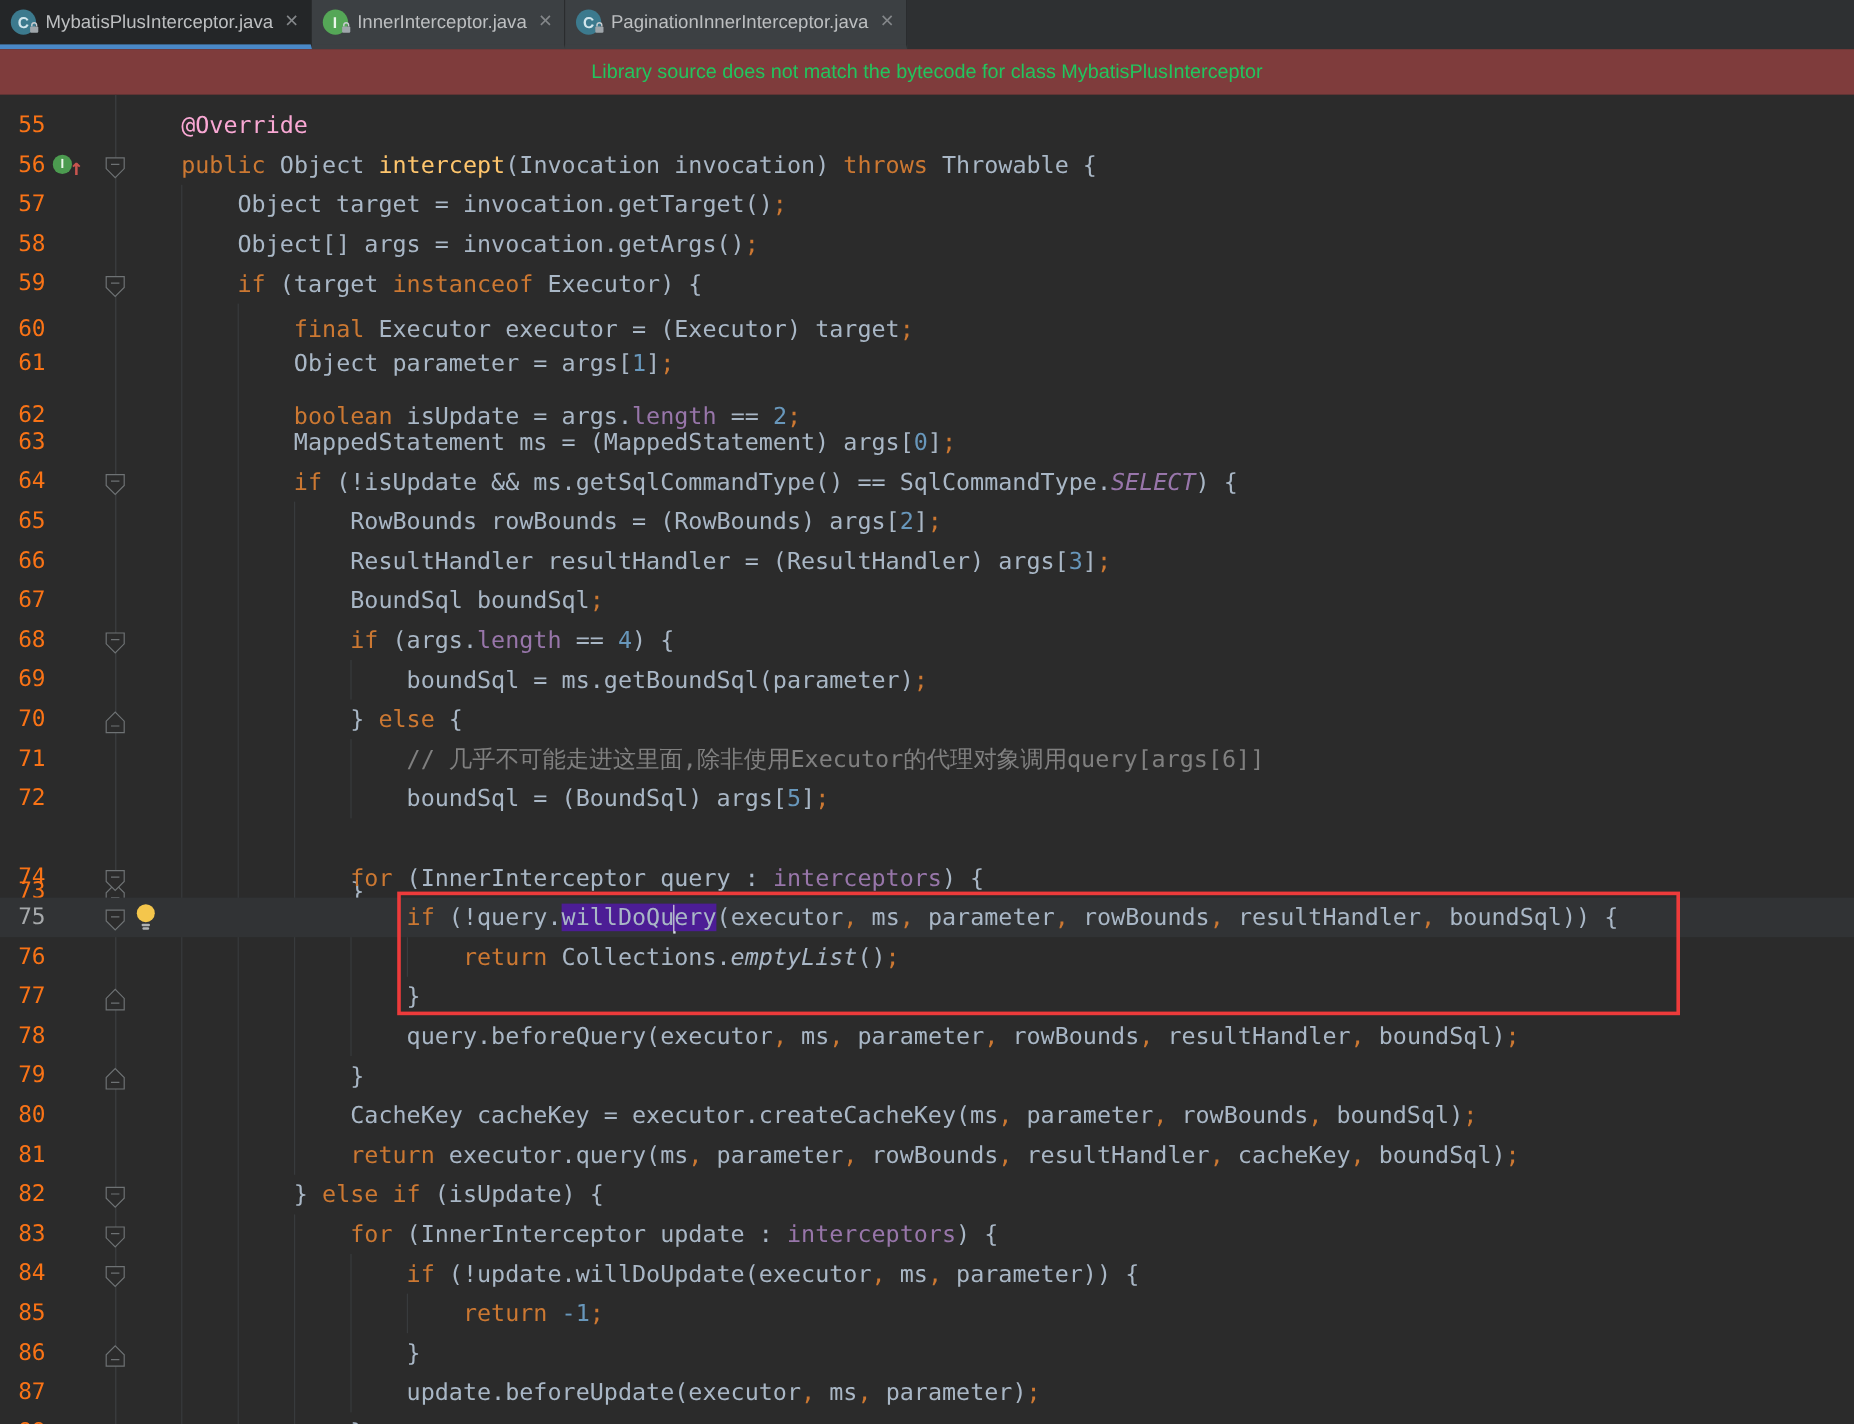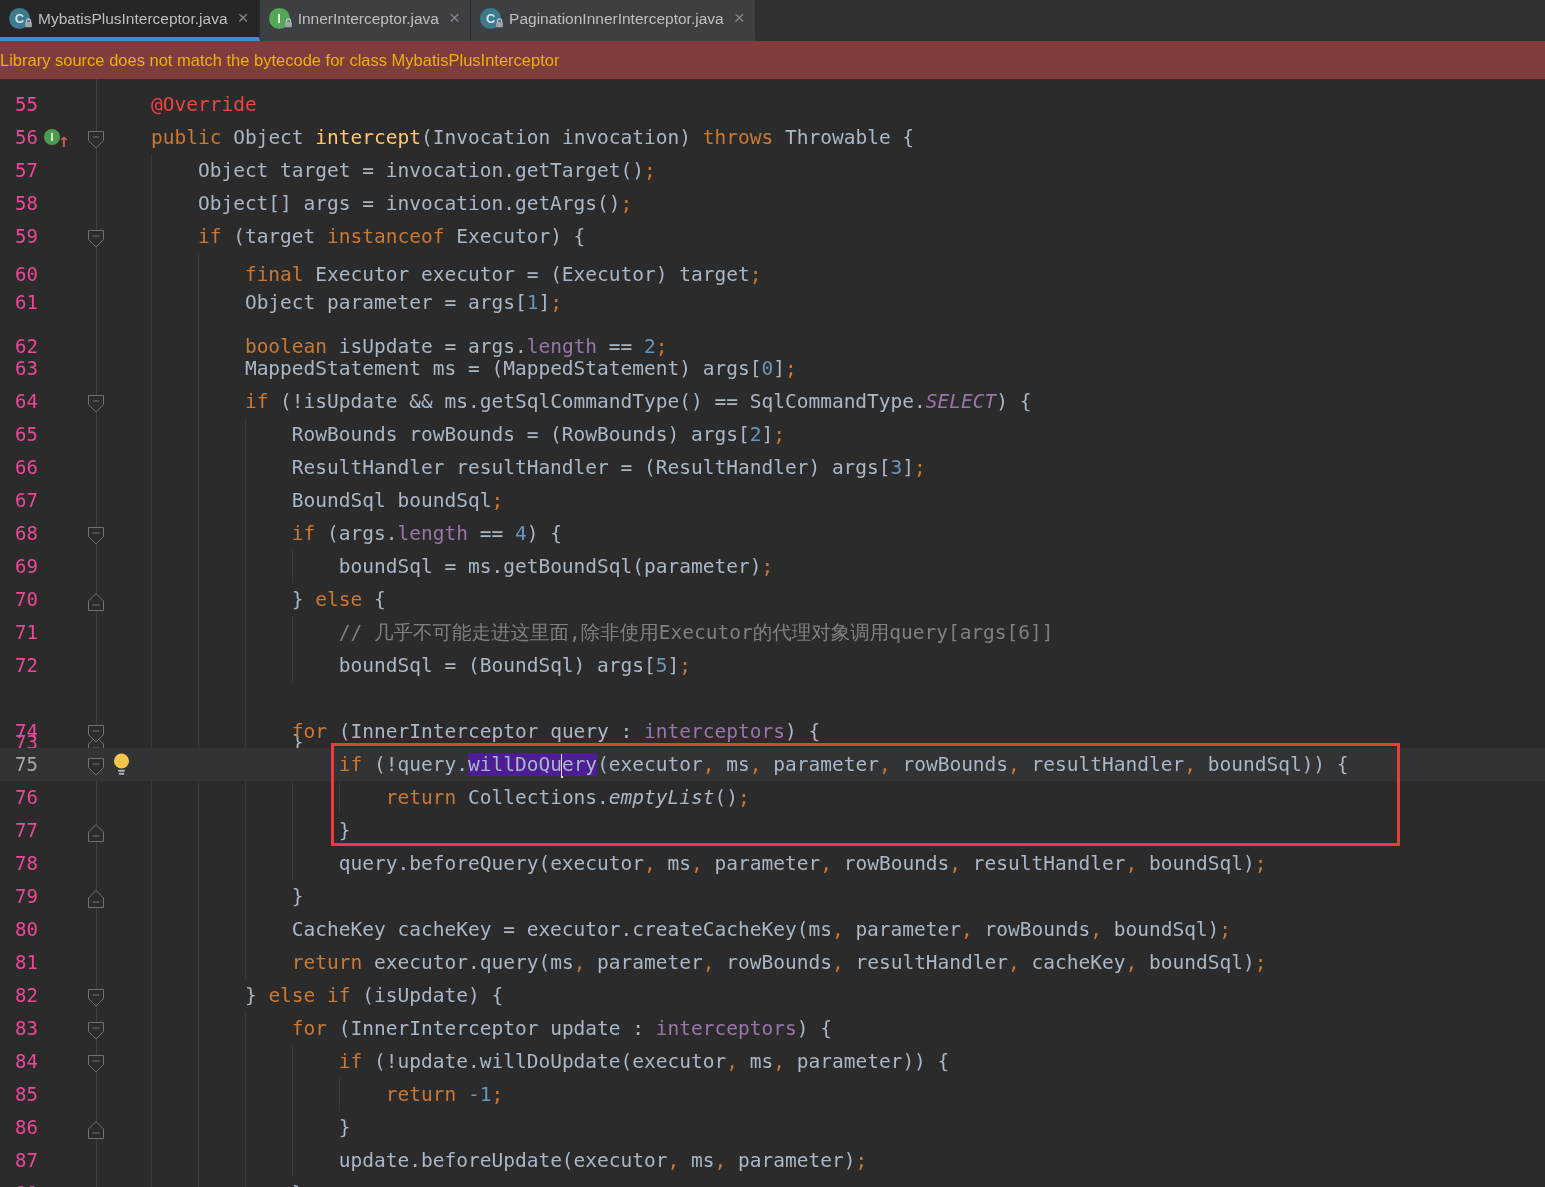--- a/index.html
+++ b/index.html
@@ -10,37 +10,37 @@
   .tab{display:flex;align-items:center;padding:0 10px 0 9px;background:#3C4043;border-right:1px solid #2A2C2E;border-bottom:4px solid #3C4043;cursor:default;}
   .tab.active{background:#242628;border-bottom:4px solid #4A88C7;}
   .tab .label{color:#BDBFC1;font-size:15.5px;margin:0 10px 0 8px;white-space:nowrap;}
   .tab .close{color:#84878A;font-size:19px;line-height:19px;margin-top:-2px;}
   .fileicon{position:relative;width:21px;height:21px;border-radius:50%;display:flex;align-items:center;justify-content:center;font-weight:bold;font-size:13px;flex:none;}
   .fileicon.class{background:#3C7A8E;color:#D2E6ED;}
   .fileicon.interface{background:#55A757;color:#EAF6EA;}
   .lock{position:absolute;right:-3px;bottom:-2px;}
 
   
-  .banner{position:absolute;left:0;top:41px;width:1545px;height:38px;background:#7F3C3C;color:#eab308;font-size:16.5px;display:flex;align-items:center;box-sizing:border-box;}
+  .banner{position:absolute;left:0;top:41px;width:1545px;height:38px;background:#7F3C3C;color:#22c55e;font-size:16.5px;display:flex;align-items:center;box-sizing:border-box;justify-content:center;}
 
   
   .editor{position:absolute;left:0;top:79px;width:1545px;height:1108px;background:#2B2B2B;overflow:hidden;font-family:"DejaVu Sans Mono",monospace;}
   .gsep{position:absolute;left:96px;top:0;width:1px;height:1108px;background:#3D4042;}
   .guide{position:absolute;width:1px;background:#383B3D;}
   .row{position:absolute;left:0;width:1545px;height:33px;line-height:33px;}
   .row.current{background:#313335;}
-  .lnum{position:absolute;left:0;top:0;width:38px;text-align:right;color:#ec4899;font-size:19px;}
+  .lnum{position:absolute;left:0;top:0;width:38px;text-align:right;color:#f97316;font-size:19px;}
   .row.current .lnum{color:#A6A9AB;}
   .code{position:absolute;left:104px;top:0;white-space:pre;font-size:19.5px;color:#A9B7C6;}
   .tk-def{color:#A9B7C6;}
   .tk-kw{color:#CC7832;}
   .tk-punc{color:#CC7832;}
   .tk-num{color:#6897BB;}
   .tk-cm{color:#808080;}
-  .tk-ann{color:#ef4444;}
+  .tk-ann{color:#f9a8d4;}
   .tk-mdecl{color:#FFC66D;}
   .tk-field{color:#9876AA;}
   .tk-fielditalic{color:#9876AA;font-style:italic;}
   .tk-italic{color:#A9B7C6;font-style:italic;}
   .tk-hl{color:#A9B7C6;background:#4c1d95;}
   .caret{display:inline-block;width:2px;height:24px;background:#D6DBE0;vertical-align:middle;margin:0 -1px;}
   .fold{position:absolute;left:87px;top:7px;width:18px;height:20px;}
   .impl-circle{position:absolute;left:44px;top:8px;width:16px;height:16px;border-radius:50%;background:#4C9B50;color:#ECF6EC;font-size:11px;font-weight:bold;text-align:center;line-height:16px;font-family:"Liberation Sans",sans-serif;}
   .ovr-arrow{position:absolute;left:58px;top:3px;color:#C9554F;font-size:19px;font-weight:bold;}
   .bulb{position:absolute;left:113px;}

